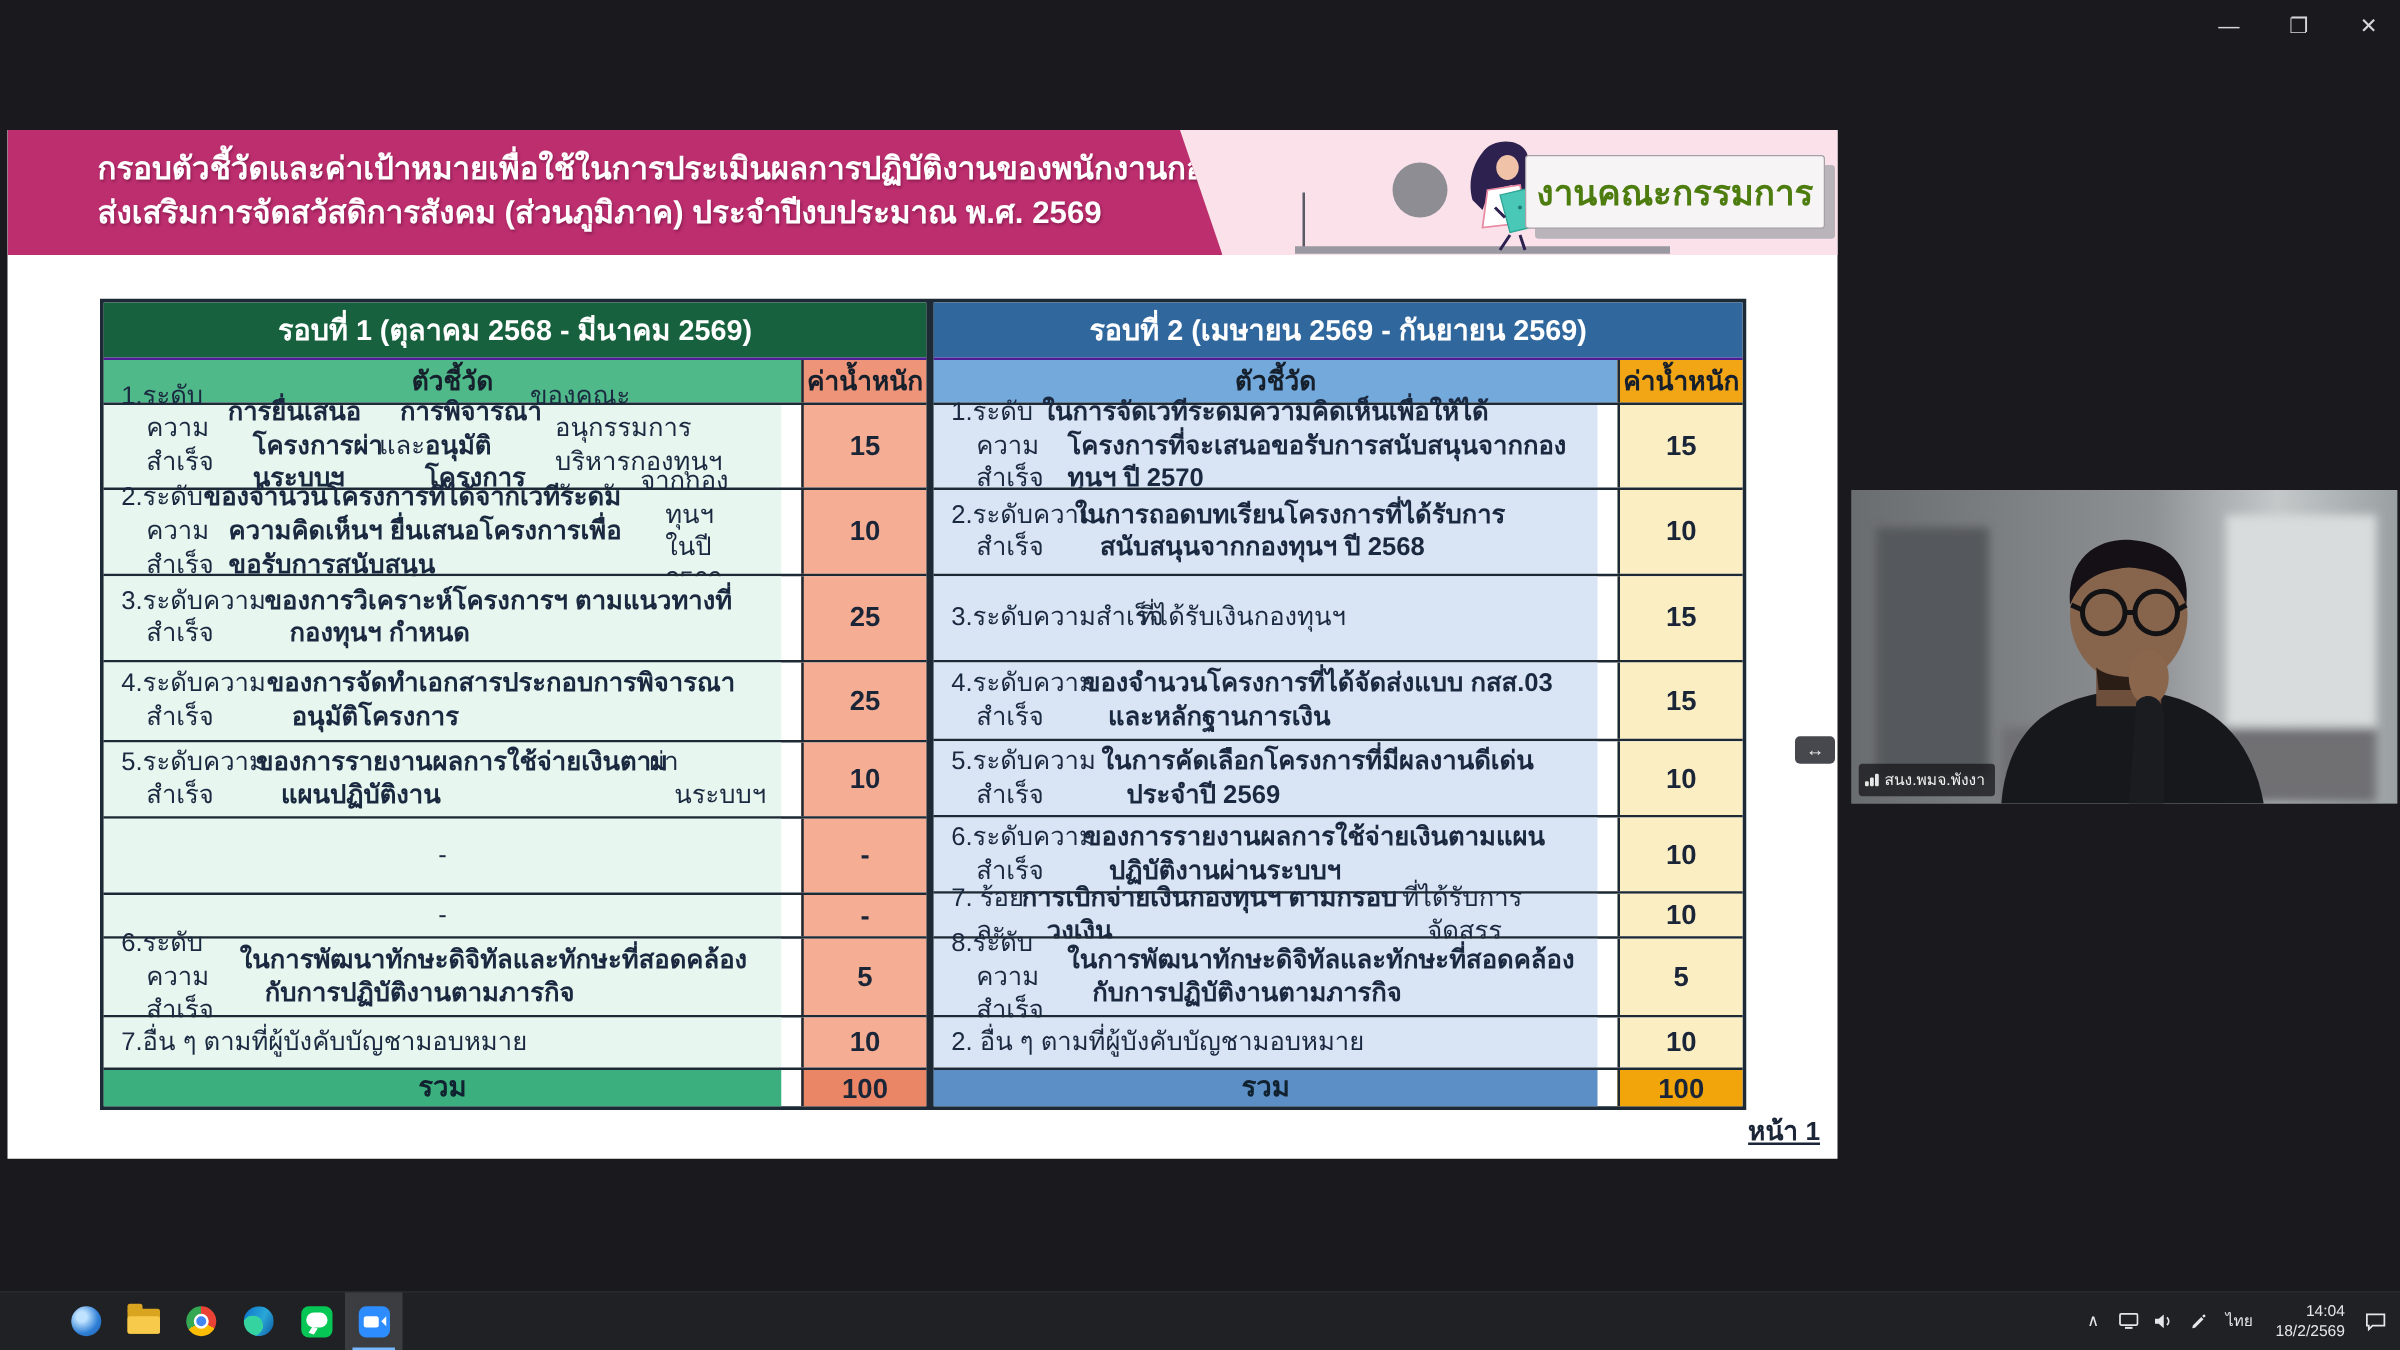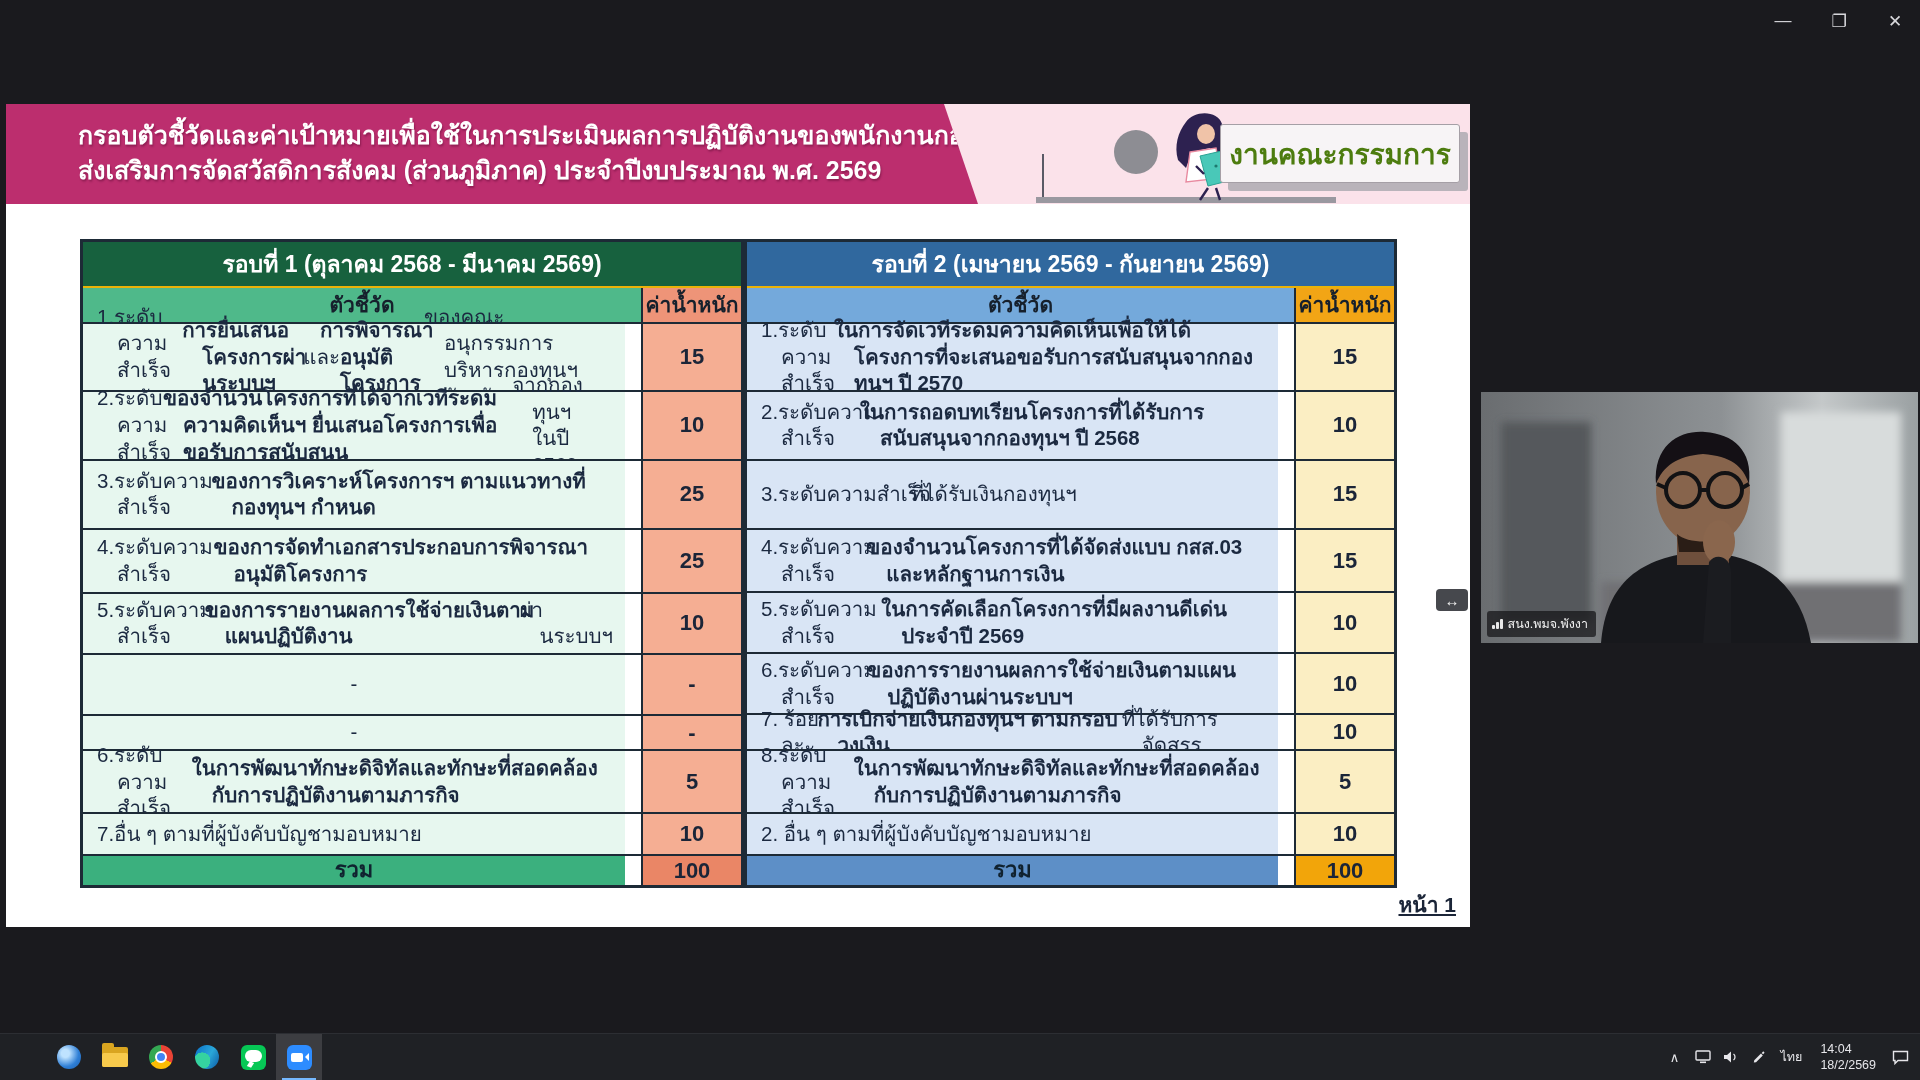--- a/index.html
+++ b/index.html
@@ -33,21 +33,21 @@
 
   
   .kpi{position:absolute;left:74px;top:135px;width:1317px;height:649px;display:flex;}
   .half{display:flex;flex-direction:column;box-sizing:border-box;border:3px solid #1d2a36;height:100%;}
   .half.left{width:664px;--hdr:#17613e;--sub:#4fb98a;--wh:#ee9478;--row:#e7f7ef;--wcell:#f5ae93;
              --tot:#3bb07e;--totw:#ea8666;}
   .half.right{width:653px;--hdr:#30689e;--sub:#74a9db;--wh:#f2a515;--row:#d9e5f5;--wcell:#fbeec3;
               --tot:#5d8fc7;--totw:#f2a50a;}
   .round-h{height:44px;background:var(--hdr);color:#fff;font-weight:bold;font-size:23px;
            display:flex;align-items:center;justify-content:center;box-sizing:border-box;}
-  .sub-h{display:flex;height:36px;box-sizing:border-box;border-top:2px solid #eab308;}
+  .sub-h{display:flex;height:36px;box-sizing:border-box;border-top:2px solid #4c1d95;}
   .sub-h .ind{background:var(--sub);}
   .sub-h .wt{background:var(--wh);}
   .sub-h div{font-weight:bold;font-size:21px;color:#16202c;display:flex;align-items:center;justify-content:center;box-sizing:border-box;}
   .trow{display:flex;box-sizing:border-box;border-top:2px solid #1d2a36;}
   .ind{flex:1;box-sizing:border-box;}
   .wt{width:100px;box-sizing:border-box;border-left:2px solid #1d2a36;
       display:flex;align-items:center;justify-content:center;font-weight:bold;font-size:22px;color:#1b2538;}
   .trow .ind{background:var(--row);display:flex;align-items:center;padding:4px 12px 4px 34px;
              font-size:20.5px;line-height:1.3;color:#1b2940;text-indent:-20px;}
   .trow .wt{background:var(--wcell);margin-left:16px;}
@@ -97,21 +97,21 @@
   .ic-line::before{content:"";position:absolute;left:7px;bottom:3px;width:5px;height:5px;background:#fff;
      transform:skewX(-18deg) rotate(18deg);z-index:1;}
   .ic-zoom{width:25px;height:25px;border-radius:6px;background:#2d8cff;position:relative;}
   .ic-zoom::after{content:"";position:absolute;left:4px;top:8px;width:12px;height:9px;border-radius:2px;background:#fff;}
   .ic-zoom::before{content:"";position:absolute;right:3px;top:8px;width:0;height:0;
      border:4.5px solid transparent;border-right-color:#fff;border-left:0;}
 
   .tb-right{margin-left:auto;display:flex;align-items:center;gap:4px;padding-right:8px;color:#e6e6ea;}
   .tray-ic{width:24px;height:30px;display:flex;align-items:center;justify-content:center;font-size:13px;}
   .tray-lang{font-size:12.5px;padding:0 6px;}
-  .tray-clock{font-size:12.5px;line-height:1.3;text-align:left;padding:0 8px;}
+  .tray-clock{font-size:12.5px;line-height:1.3;text-align:right;padding:0 8px;}
   .tray-ic svg{display:block;}
 </style>
 </head>
 <body>
 
 <div class="screen"></div>
 
 <div class="winctl">
   <span>—</span>
   <span>❐</span>

